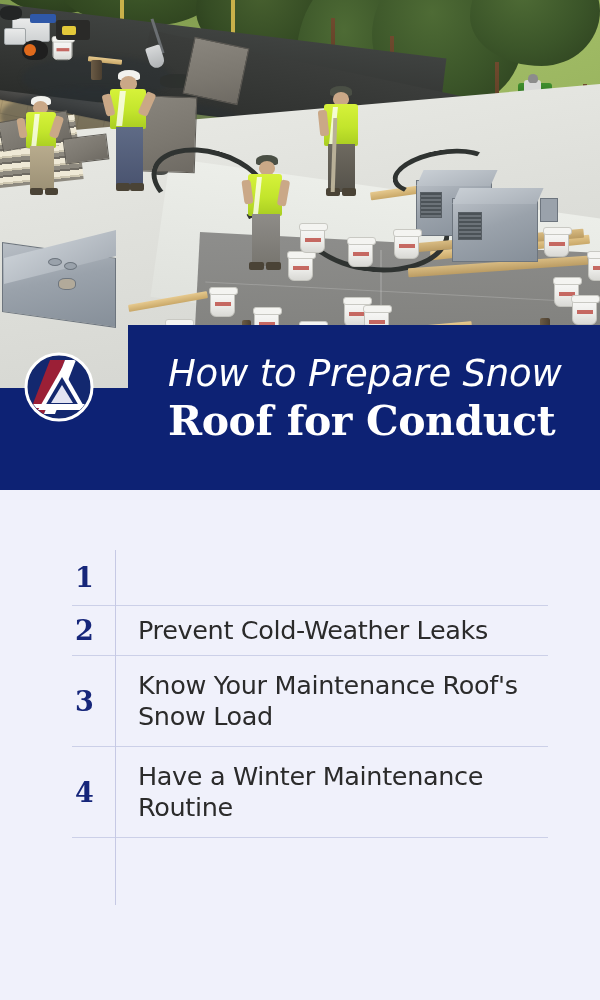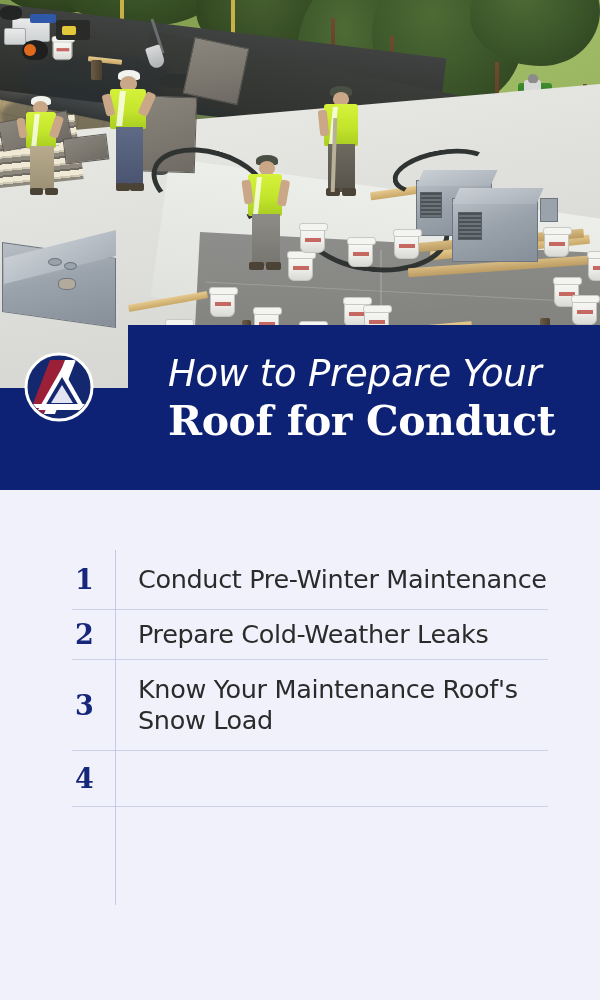--- a/index.html
+++ b/index.html
@@ -650,42 +650,42 @@
         <polygon points="41,8 52,8 31,62 20,62" fill="#ffffff"></polygon>
         <polygon points="38,16 62,58 14,58" fill="#ffffff"></polygon>
         <polygon points="38,25 55,54 21,54" fill="#13286f"></polygon>
         <polygon points="38,33 49,51 27,51" fill="#e3e4f2"></polygon>
         <rect x="8" y="52" width="56" height="4" fill="#ffffff"></rect>
       </g>
     </svg>
   </div>
 
   <div class="title-wrap">
-    <div class="title-line1">How to Prepare Your</div>
+    <div class="title-line1">How to Prepare Snow</div>
     <div class="title-line2">Roof for Conduct</div>
   </div>
 
   <div class="list-vline"></div>
 
   <div class="list">
 
     <div class="list-row r-tall">
       <div class="row-num">1</div>
-      <div class="row-text">Conduct Pre-Winter Maintenance</div>
     </div>
 
     <div class="list-row r-short">
       <div class="row-num">2</div>
-      <div class="row-text">Prepare Cold-Weather Leaks</div>
+      <div class="row-text">Prevent Cold-Weather Leaks</div>
     </div>
 
     <div class="list-row r-tall">
       <div class="row-num">3</div>
       <div class="row-text">Know Your Maintenance Roof's Snow Load</div>
     </div>
 
     <div class="list-row r-tall">
       <div class="row-num">4</div>
+      <div class="row-text">Have a Winter Maintenance Routine</div>
     </div>
 
   </div>
 
 </div>
 
 </body></html>

